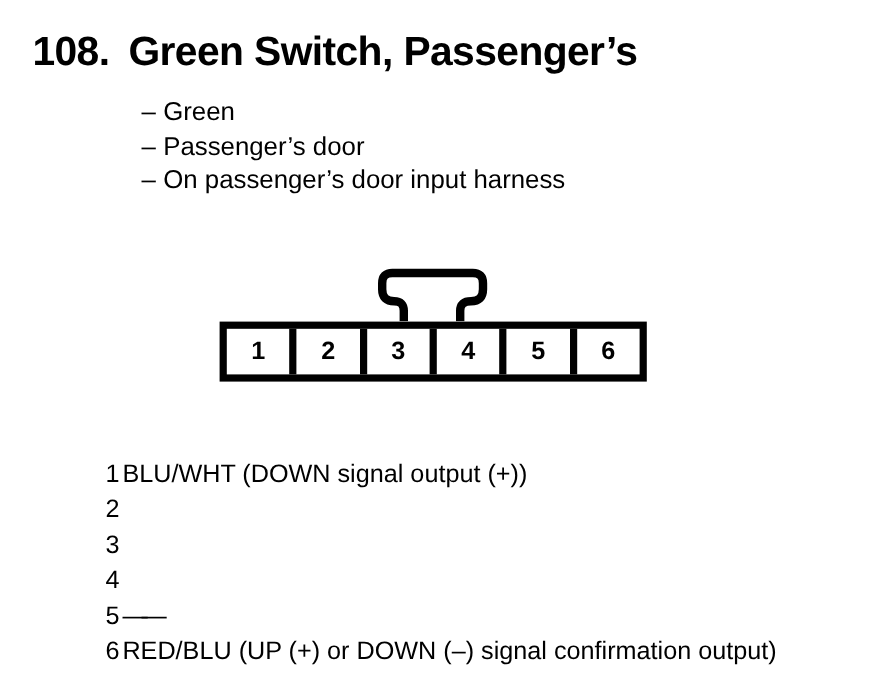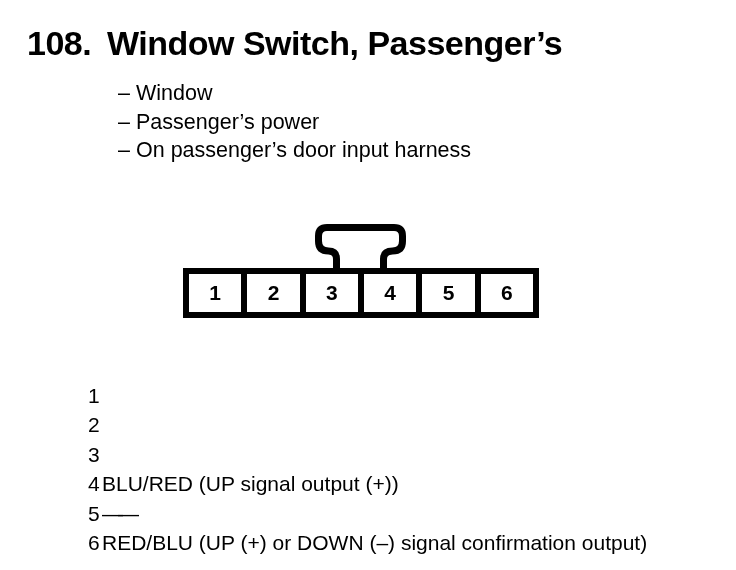--- a/index.html
+++ b/index.html
@@ -69,31 +69,31 @@
   .pnum { flex: 0 0 14px; width: 14px; }
   .pin-row:nth-child(5) .pdesc { letter-spacing: -5px; }
 </style>
 </head>
 <body>
 
 <div class="page">
 
   <div class="title-row">
     <span class="item-num">108.</span>
-    <span class="item-title">Window Switch, Passenger’s</span>
+    <span class="item-title">Green Switch, Passenger’s</span>
   </div>
 
   <div class="bullets">
     <div class="bullet-line">
       <span class="dash">–</span>
-      <span>Window</span>
+      <span>Green</span>
     </div>
     <div class="bullet-line">
       <span class="dash">–</span>
-      <span>Passenger’s power</span>
+      <span>Passenger’s door</span>
     </div>
     <div class="bullet-line">
       <span class="dash">–</span>
       <span>On passenger’s door input harness</span>
     </div>
   </div>
 
   <svg class="tab-svg" width="96" height="47" viewBox="0 0 96 47" xmlns="http://www.w3.org/2000/svg">
     <path d="M 24.5 47 L 24.5 38 Q 24.5 30 16.5 30 Q 6.5 30 6.5 20 L 6.5 15 Q 6.5 6.5 15 6.5 L 82 6.5 Q 90.5 6.5 90.5 15 L 90.5 20 Q 90.5 30 80.5 30 Q 71.5 30 71.5 38 L 71.5 47" fill="#ffffff" stroke="#000000" stroke-width="7"></path>
   </svg>
@@ -115,30 +115,30 @@
       <span>5</span>
     </div>
     <div class="cell">
       <span>6</span>
     </div>
   </div>
 
   <div class="pins">
     <div class="pin-row">
       <span class="pnum">1</span>
+      <span class="pdesc">BLU/WHT (DOWN signal output (+))</span>
     </div>
     <div class="pin-row">
       <span class="pnum">2</span>
     </div>
     <div class="pin-row">
       <span class="pnum">3</span>
     </div>
     <div class="pin-row">
       <span class="pnum">4</span>
-      <span class="pdesc">BLU/RED (UP signal output (+))</span>
     </div>
     <div class="pin-row">
       <span class="pnum">5</span>
       <span class="pdesc">——</span>
     </div>
     <div class="pin-row">
       <span class="pnum">6</span>
       <span class="pdesc">RED/BLU (UP (+) or DOWN (–) signal confirmation output)</span>
     </div>
   </div>

